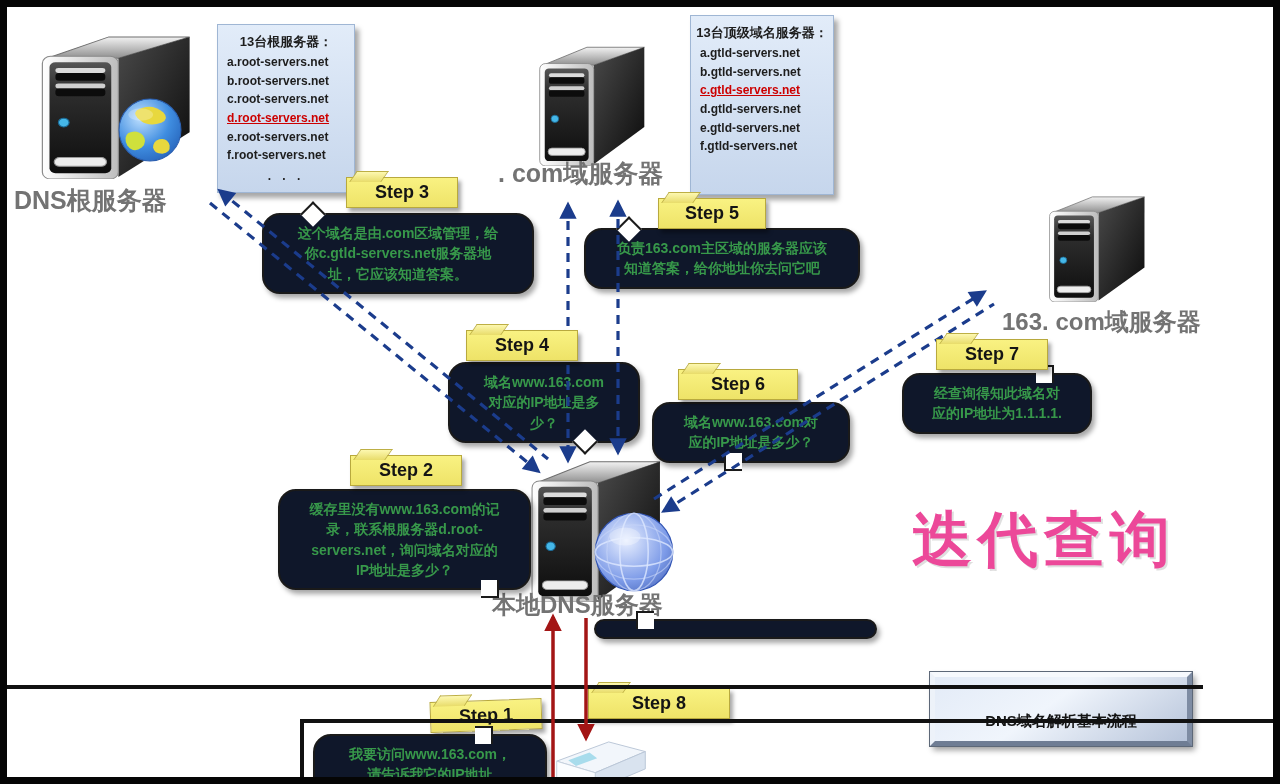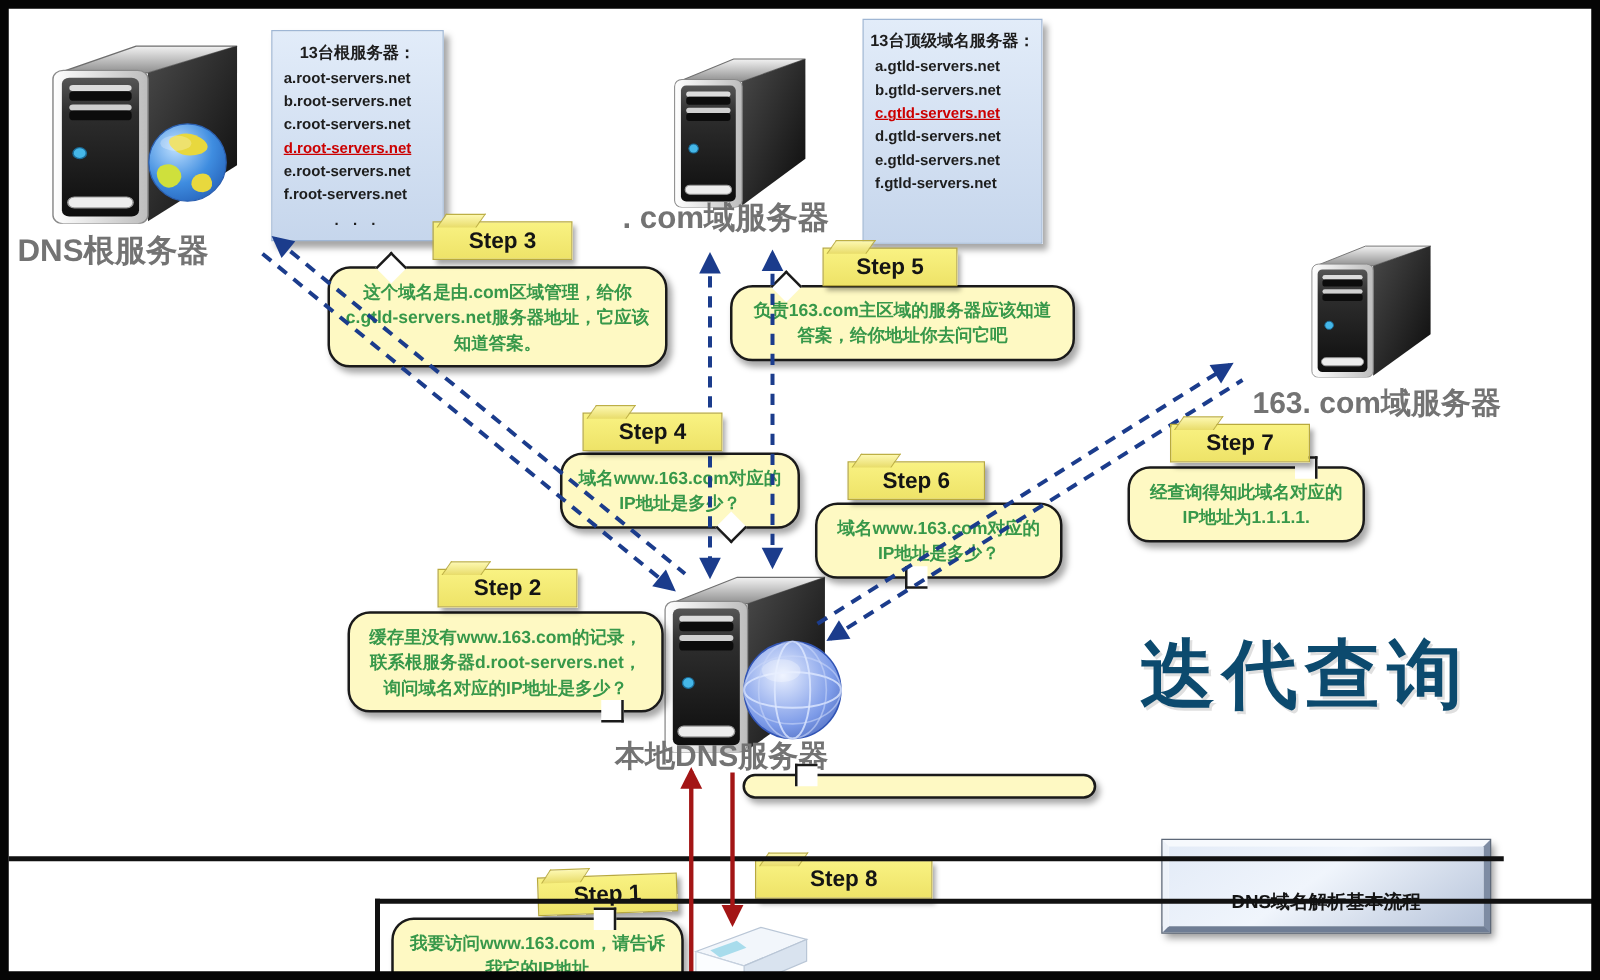--- a/index.html
+++ b/index.html
@@ -23,21 +23,21 @@
     border-right:5px solid #7e8ca3;border-bottom:5px solid #6f7d94;
     outline:1px solid #5d6activ878;outline:1px solid #5d6878;
     box-shadow:3px 4px 6px rgba(0,0,0,.4);
     display:flex;align-items:flex-end;justify-content:center;
     font-size:15px;font-weight:bold;color:#141414;padding-bottom:10px;box-sizing:border-box;
   }
 
   
   .red-title{
     position:absolute;left:912px;top:500px;z-index:3;
-    font-size:60px;font-weight:bold;color:#0c4a6e;letter-spacing:6px;
+    font-size:60px;font-weight:bold;color:#ec4899;letter-spacing:6px;
     text-shadow:2px 2px 0 rgba(140,140,140,.28);white-space:nowrap;
   }
 
   
   .srv-label{position:absolute;z-index:4;font-weight:bold;color:#737373;white-space:nowrap;}
   .lbl-root{left:14px;top:184px;font-size:25px;}
   .lbl-com{left:498px;top:157px;font-size:25px;}
   .lbl-163{left:1002px;top:306px;font-size:24px;}
   .lbl-local{left:492px;top:589px;font-size:24px;}
 
@@ -63,31 +63,31 @@
   }
   .sticky .fold{
     position:absolute;top:-7px;left:6px;width:30px;height:10px;
     background:linear-gradient(#fdf8b0,#e8dc6a);transform:skewX(-35deg);
     border:1px solid #bdaf45;border-bottom:none;
   }
   .sticky.low{z-index:1;}
   .s3{left:346px;top:177px;width:112px;}
   .s5{left:658px;top:198px;width:108px;}
   .s4{left:466px;top:330px;width:112px;}
-  .s6{left:678px;top:369px;width:110px;}
+  .s6{left:678px;top:369px;width:120px;}
   .s7{left:936px;top:339px;width:112px;}
   .s2{left:350px;top:455px;width:112px;}
-  .s8{left:604px;top:688px;width:142px;}
+  .s8{left:588px;top:688px;width:142px;}
   .s1{left:430px;top:700px;width:112px;transform:rotate(-2deg);}
 
   
   .bubble{
-    position:absolute;z-index:5;background:#fef9c3;border:2.5px solid #1a1a1a;border-radius:18px;
+    position:absolute;z-index:5;background:#0f172a;border:2.5px solid #1a1a1a;border-radius:18px;
     box-shadow:3px 4px 5px rgba(0,0,0,.35);
-    padding:8px 10px;font-size:14px;font-weight:bold;color:#37984a;
+    padding:8px 28px;font-size:14px;font-weight:bold;color:#37984a;
     text-align:center;line-height:1.45;box-sizing:border-box;
   }
   .bubble .tail{
     position:absolute;width:16px;height:16px;background:#fff;
     border-right:2.5px solid #1a1a1a;border-bottom:2.5px solid #1a1a1a;
   }
   .b3{left:262px;top:213px;width:272px;}
   .b3 .tail{top:-10px;left:40px;transform:rotate(225deg);}
   .b5{left:584px;top:228px;width:276px;}
   .b5 .tail{top:-10px;left:34px;transform:rotate(225deg);}

